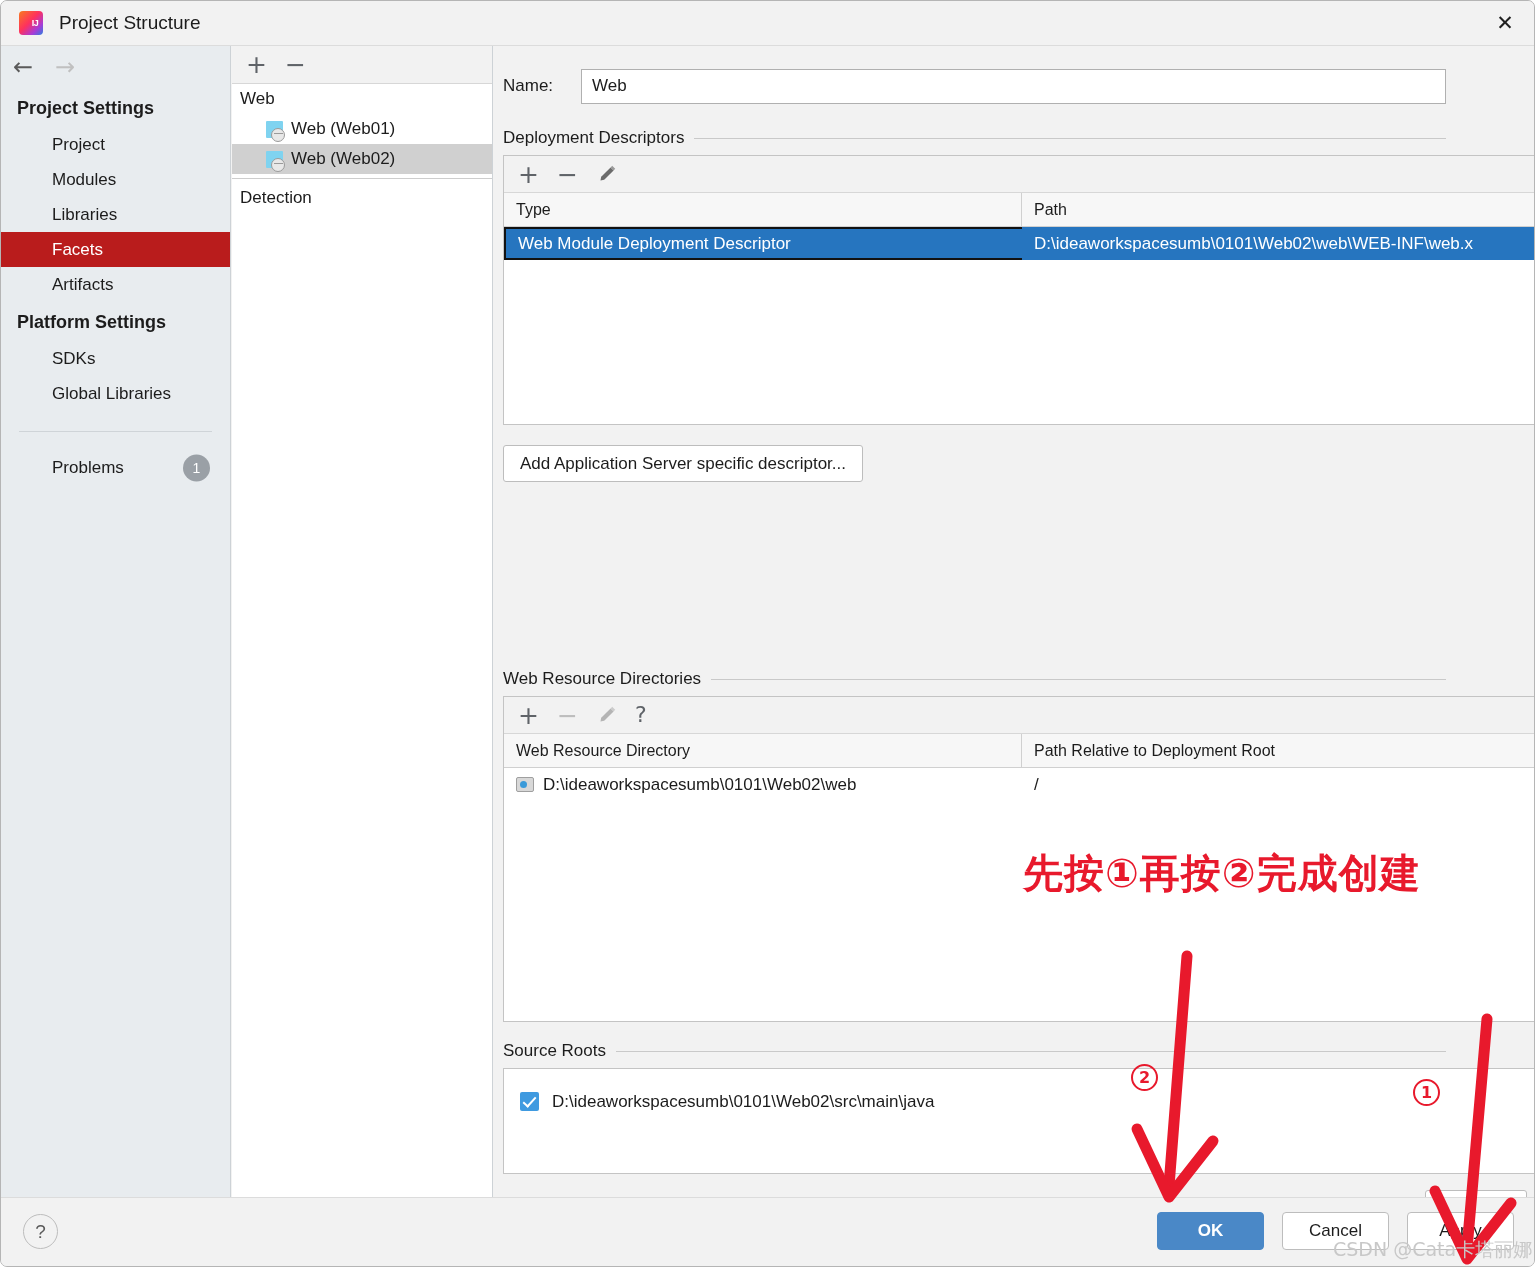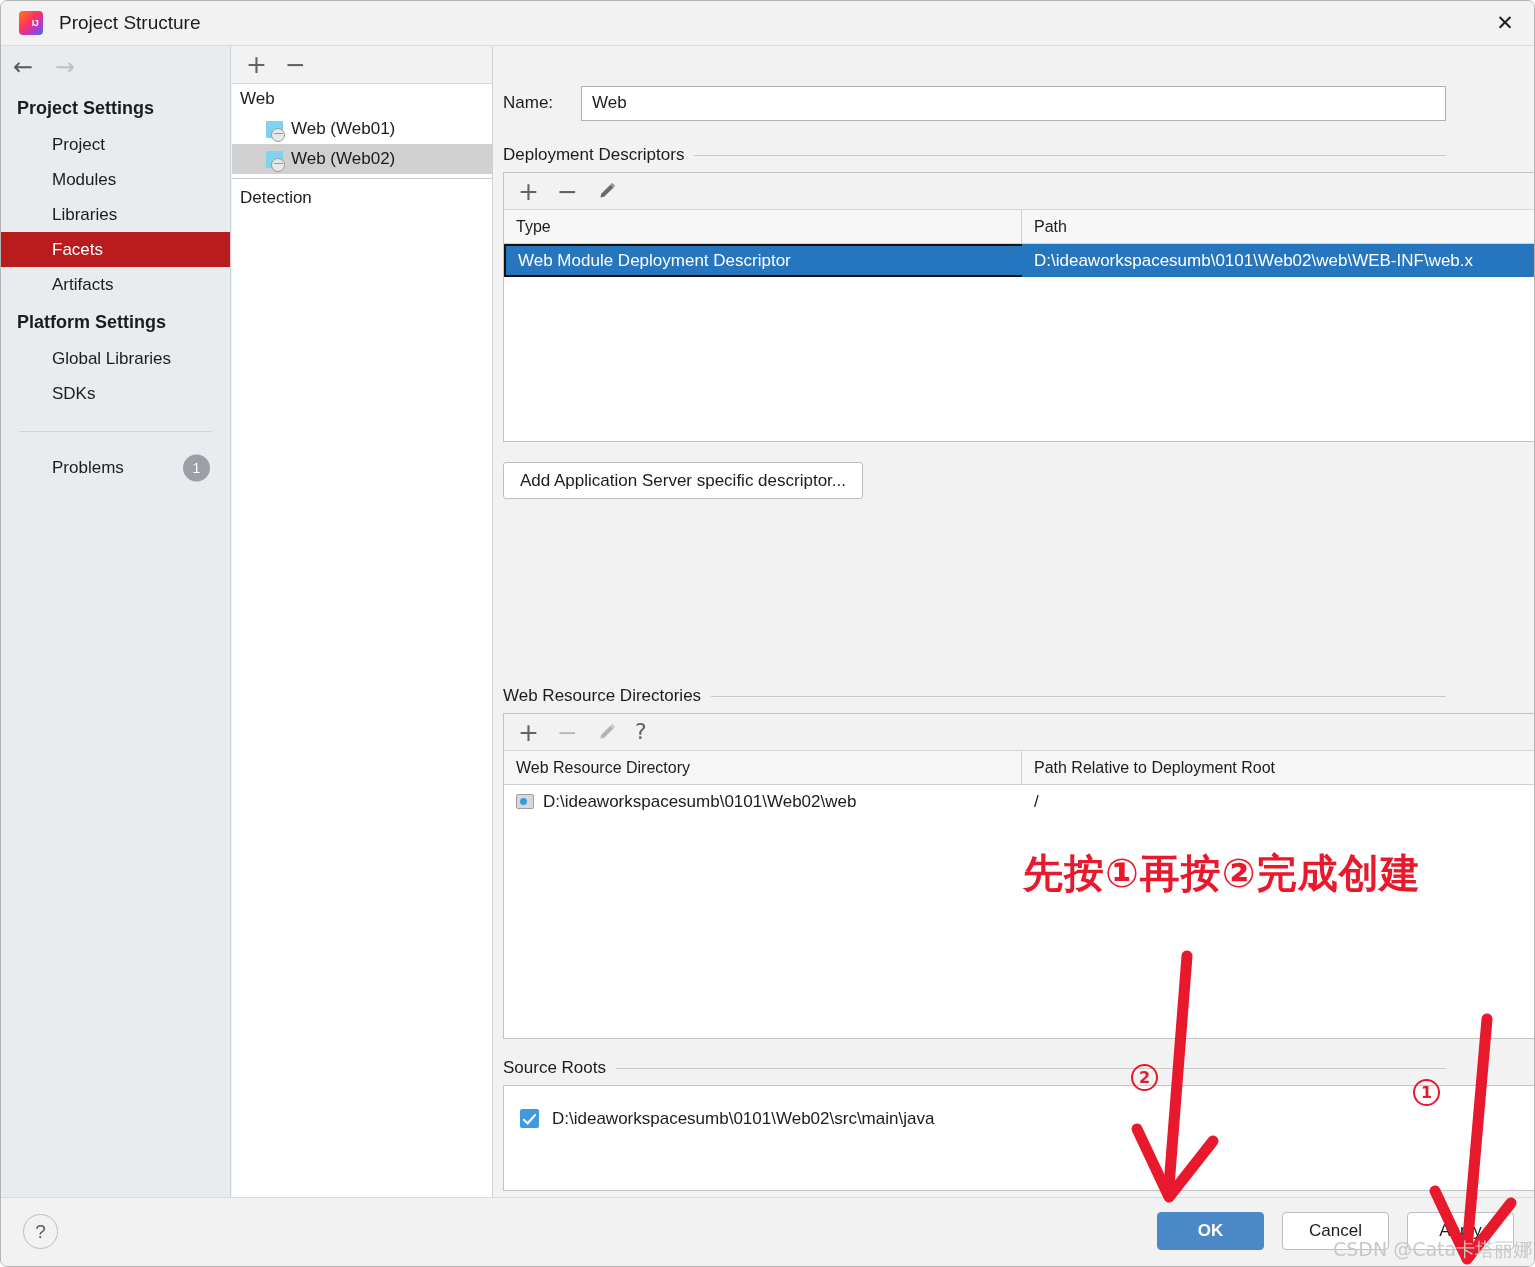--- a/index.html
+++ b/index.html
@@ -122,21 +122,21 @@
     background: #e8e8e8; border: 1.5px solid #9a9a9a;
   }
   .facet-icon::before {
     content: ""; position: absolute; left: 7.5px; top: 12.2px;
     width: 9px; height: 1.4px; background: #9a9a9a; z-index: 2;
   }
   .tree-divider { height: 1px; background: #cdcdcd; margin: 4px 0; }
 
   
   .content {
-    position: absolute; left: 493px; top: 62px; width: 974px; height: 1151px;
+    position: absolute; left: 493px; top: 45px; width: 974px; height: 1151px;
     background: #f2f2f2;
   }
   .name-row {
     display: flex; align-items: center; height: 40px;
     margin: 20px 22px 0 9px;
   }
   .name-label { font-size: 17px; color: #1c1c1c; width: 78px; }
   .name-input {
     flex: 1; height: 35px; border: 1px solid #b0b0b0; background: #fff;
     font-size: 17px; color: #1c1c1c; padding: 0 10px;
@@ -297,22 +297,22 @@
     </div>
 
     <div class="nav-group-title">Project Settings</div>
     <div class="nav-item">Project</div>
     <div class="nav-item">Modules</div>
     <div class="nav-item">Libraries</div>
     <div class="nav-item selected">Facets</div>
     <div class="nav-item">Artifacts</div>
 
     <div class="nav-group-title">Platform Settings</div>
+    <div class="nav-item">SDKs</div>
     <div class="nav-item">Global Libraries</div>
-    <div class="nav-item">SDKs</div>
 
     <div class="nav-sep"></div>
 
     <div class="nav-item problems">
       <span>Problems</span>
       <span class="problem-badge">1</span>
     </div>
   </div>
 
   <div class="tree-panel">

